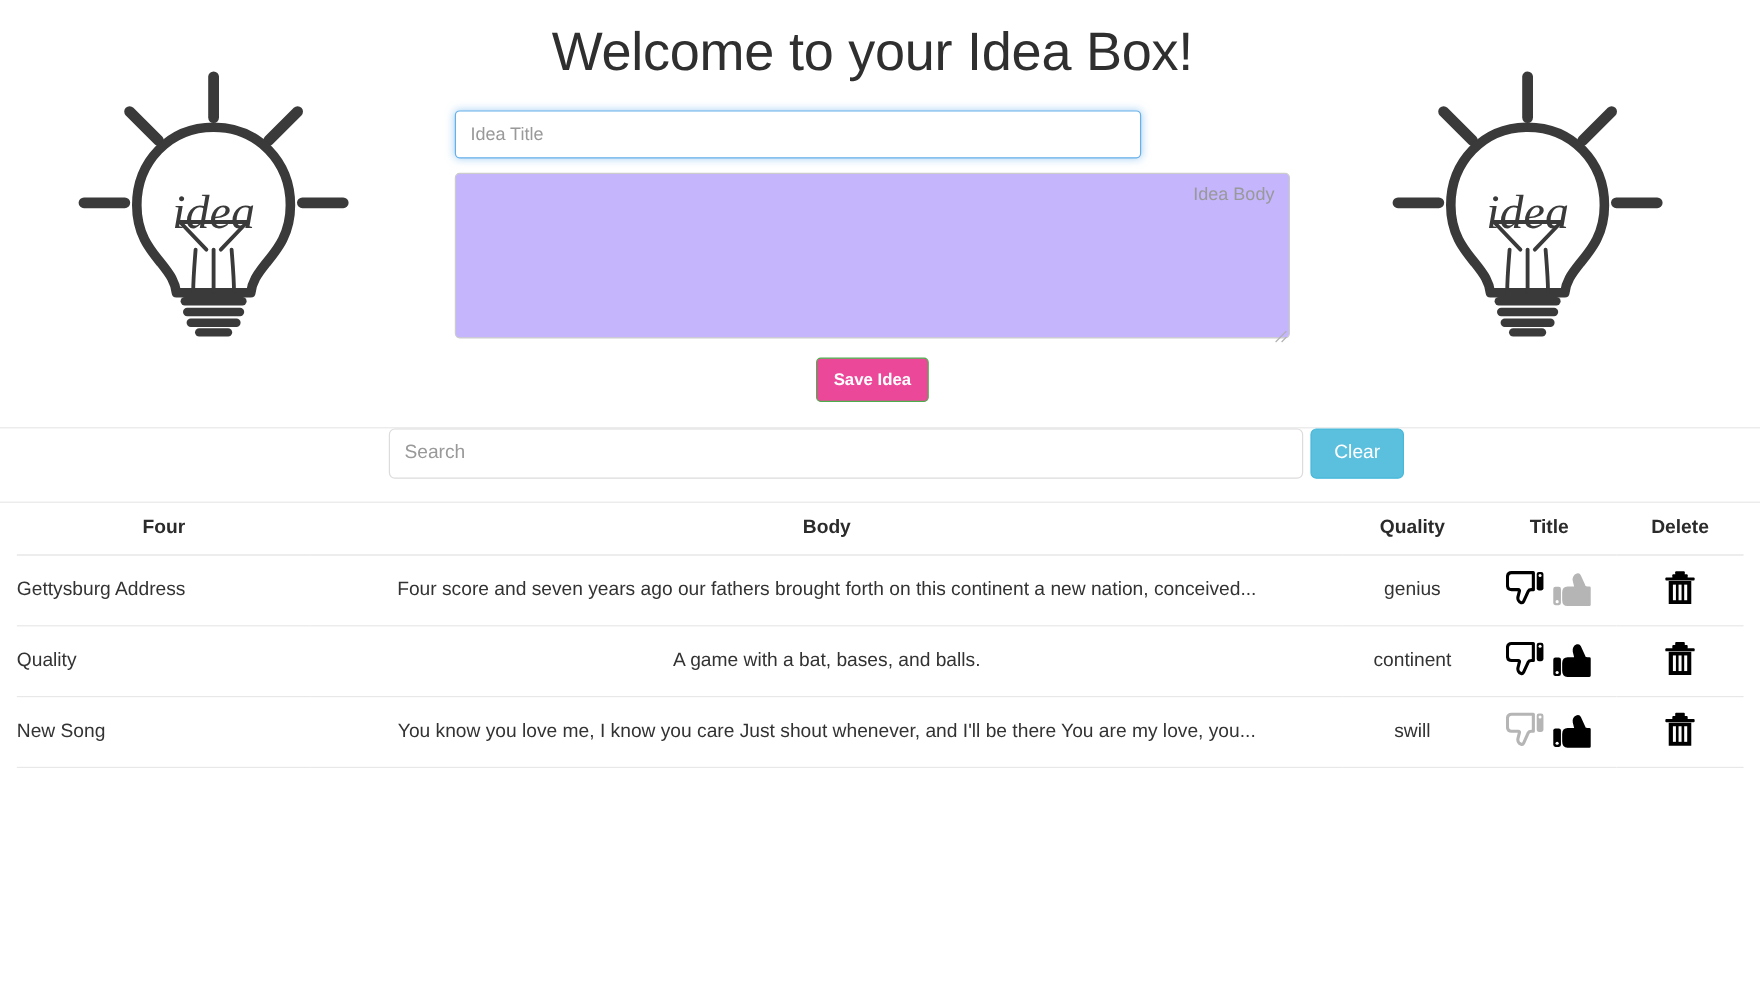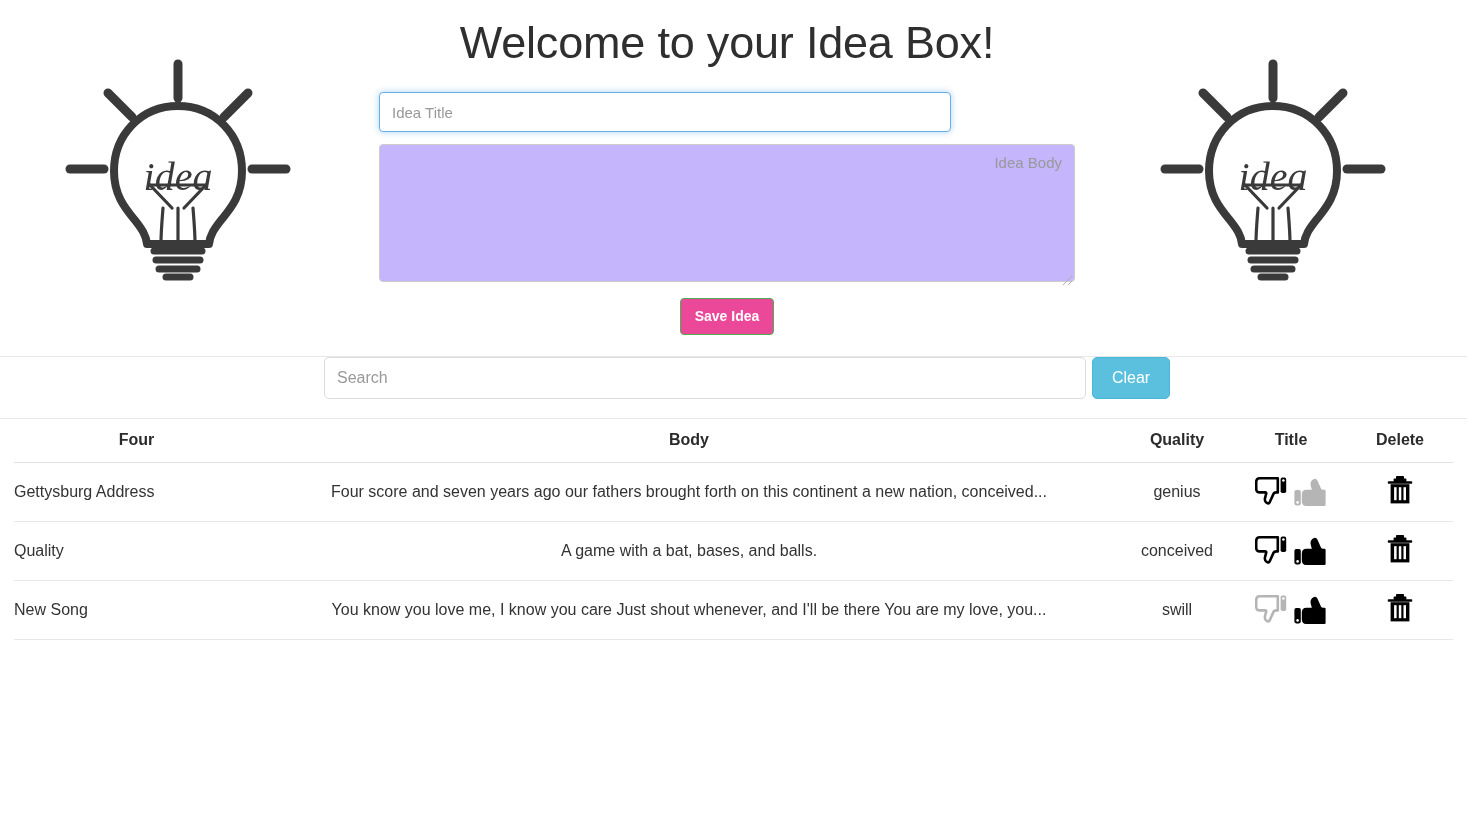--- a/index.html
+++ b/index.html
@@ -364,21 +364,21 @@
   <path d="M3.6 9.2 L22.4 9.2 L22.4 28.4 L3.6 28.4 Z" fill="#000"></path>
   <rect x="7.1" y="12.2" width="2.5" height="13" fill="#ffffff"></rect>
   <rect x="11.8" y="12.2" width="2.5" height="13" fill="#ffffff"></rect>
   <rect x="16.5" y="12.2" width="2.5" height="13" fill="#ffffff"></rect>
 </svg></button>
     </td>
           </tr>
           <tr>
     <td class="cell-title">Quality</td>
     <td class="cell-body">A game with a bat, bases, and balls.</td>
-    <td class="cell-quality">conceived</td>
+    <td class="cell-quality">continent</td>
     <td class="cell-vote">
       <span class="vote-wrap">
         <button class="vote-btn">
 <svg class="icon-down" viewBox="0 0 34 30" xmlns="http://www.w3.org/2000/svg">
   <path d="M4.6 2.2 C2.2 2.2 1.2 4.0 1.2 6.2 L1.2 12.4 C1.2 14.7 2.4 16.4 4.7 16.4 L10.3 16.4
            C11.0 16.4 11.4 16.9 11.2 17.6 L10.0 22.3 C9.5 24.4 10.6 26.6 12.6 27.2
            C13.6 27.5 14.3 27.1 14.7 26.2 L18.6 17.6 C19.1 16.6 20.1 16.4 21.2 16.4
            L22.8 16.4 L22.8 2.2 Z" fill="none" stroke="#000000" stroke-width="2.6" stroke-linejoin="round"></path>
   <rect x="25.6" y="1.6" width="5.6" height="15.4" rx="1.8" fill="#000000"></rect>
   <circle cx="28.4" cy="4.6" r="1.25" fill="#ffffff"></circle>

